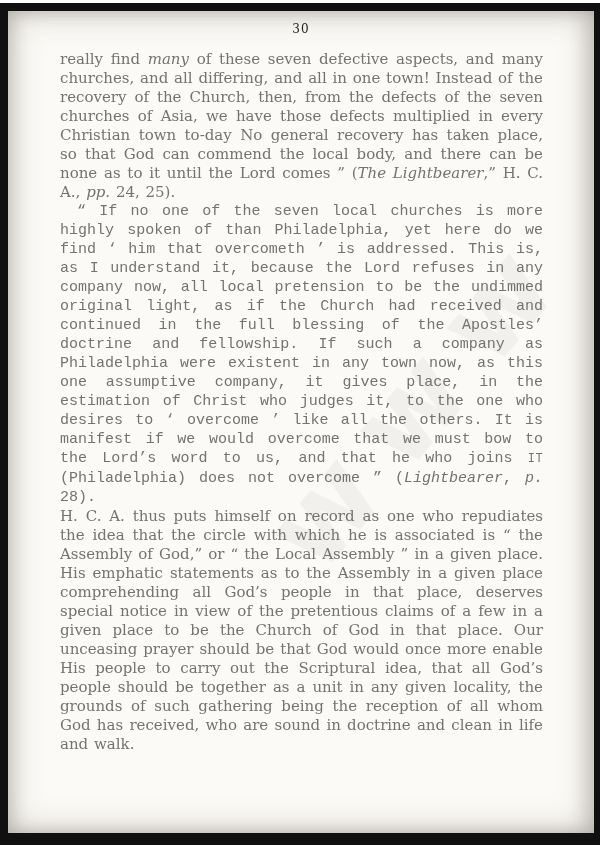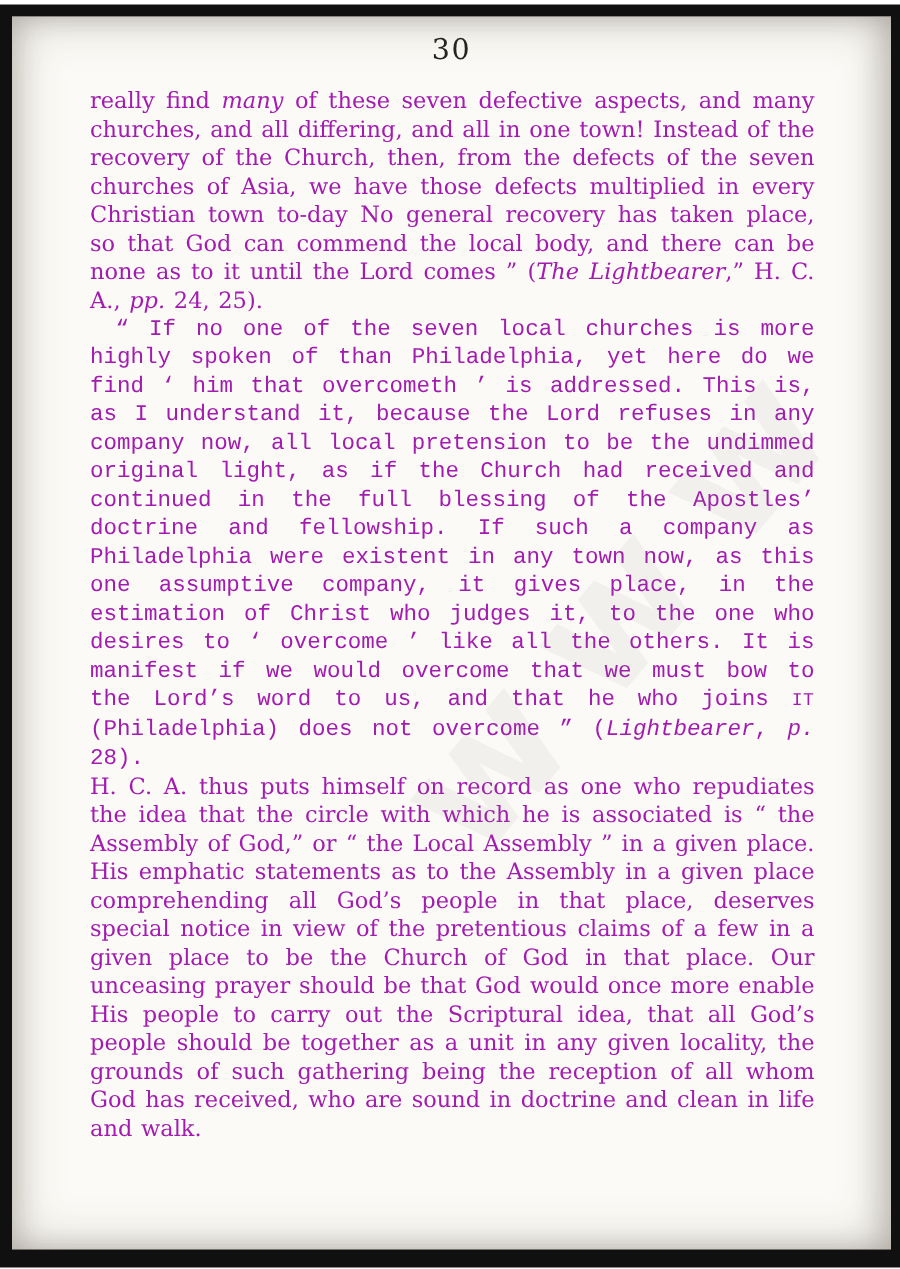--- a/index.html
+++ b/index.html
@@ -36,29 +36,29 @@
     font-weight: bold;
     font-size: 115px;
     letter-spacing: 28px;
     color: rgba(115, 115, 120, 0.07);
     pointer-events: none;
     white-space: nowrap;
   }
   .page-number {
     margin-top: 11px;
     text-align: center;
-    font-size: 19px;
+    font-size: 12px;
     letter-spacing: 1px;
     color: #262320;
   }
   .page-text {
     margin: 14px 51px 0 52px;
     font-size: 15px;
     line-height: 19px;
-    color: #a21caf;
+    color: #737373;
     text-align: justify;
     word-spacing: 1px;
   }
   .page-text p { margin: 0; }
   .page-text p.indent { text-indent: 17px; font-family: Liberation Mono, monospace; }
   .it { font-style: italic; }
   .sc { font-size: 0.8em; letter-spacing: 0.4px; }
 </style>
 </head>
 <body>

